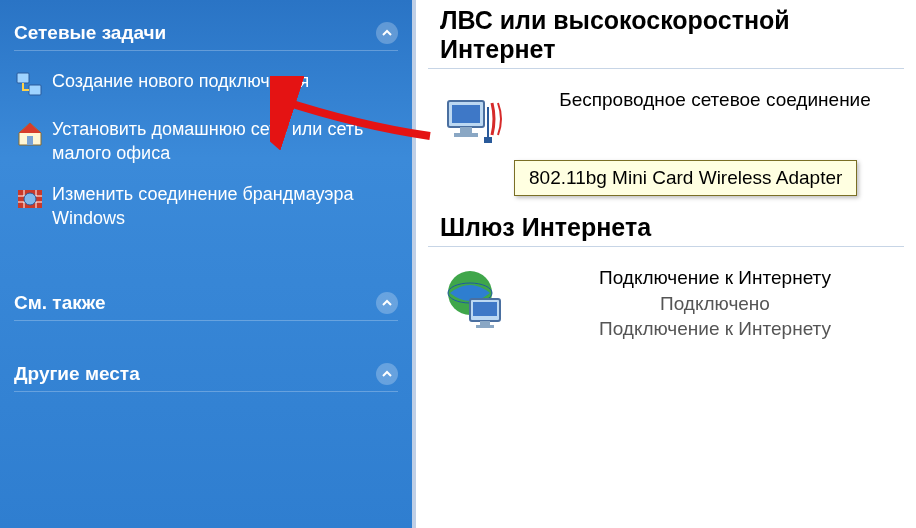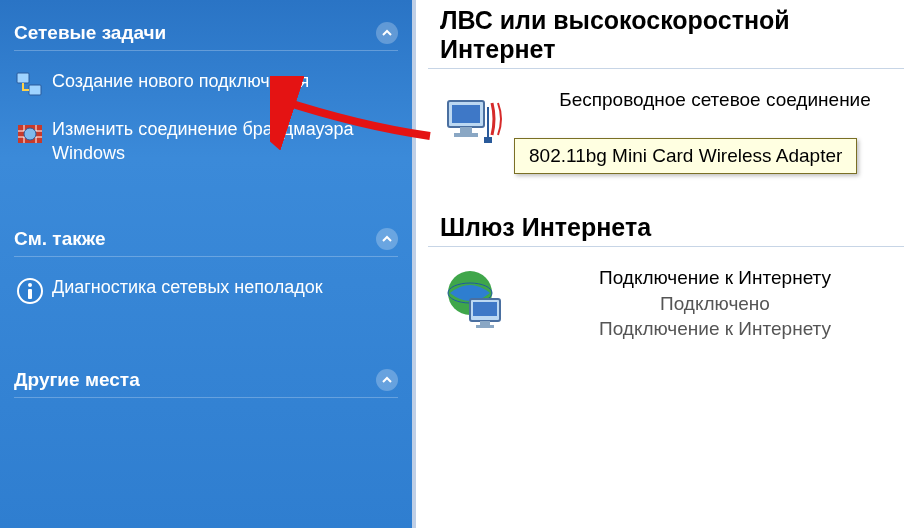--- a/index.html
+++ b/index.html
@@ -88,21 +88,21 @@
     flex: 0 0 70px;
     display: flex; align-items: center; justify-content: center;
   }
   .conn-text { flex: 1; font-size: 19px; line-height: 1.35; }
   .conn-title { color: #000; }
   .conn-sub   { color: #555; }
 
   .tooltip {
     position: absolute;
     left: 98px;
-    top: 138px;
+    top: 160px;
     background: #ffffe1;
     border: 1px solid #7a6f25;
     padding: 6px 14px;
     font-size: 19px;
     color: #000;
     white-space: nowrap;
     box-shadow: 2px 2px 4px rgba(0,0,0,0.25);
   }
 
   
@@ -134,20 +134,30 @@
         <span class="icon-box">
           <svg width="30" height="28" viewBox="0 0 30 28">
             <rect x="2" y="2" width="12" height="10" rx="1" fill="#9fd3ff" stroke="#2a5a9a"></rect>
             <rect x="14" y="14" width="12" height="10" rx="1" fill="#9fd3ff" stroke="#2a5a9a"></rect>
             <path d="M8 12 L8 19 L14 19" stroke="#ffd24a" stroke-width="2" fill="none"></path>
           </svg>
         </span>
         <span class="label">Создание нового подключения</span>
       </div>
 
+      <div class="task">
+        <span class="icon-box">
+          <svg width="30" height="28" viewBox="0 0 30 28">
+            <path d="M4 14 L15 4 L26 14 L26 26 L4 26 Z" fill="#fff6d6" stroke="#8a6b2a"></path>
+            <path d="M4 14 L15 4 L26 14" fill="#d73c2c"></path>
+            <rect x="12" y="17" width="6" height="9" fill="#7aa3d6"></rect>
+          </svg>
+        </span>
+        <span class="label">Установить домашнюю сеть или сеть малого офиса</span>
+      </div>
 
       <div class="task">
         <span class="icon-box">
           <svg width="30" height="28" viewBox="0 0 30 28">
             <rect x="3" y="6" width="24" height="18" fill="#c93a2a"></rect>
             <path d="M3 12 H27 M3 18 H27 M9 6 V12 M21 6 V12 M15 12 V18 M9 18 V24 M21 18 V24" stroke="#fff" stroke-width="1"></path>
             <circle cx="15" cy="15" r="6" fill="#7fb9ec" stroke="#2a5a9a"></circle>
           </svg>
         </span>
         <span class="label">Изменить соединение брандмауэра Windows</span>
@@ -157,32 +167,20 @@
   </div>
 
   <div class="panel">
     <div class="panel-header">
       <span>См. также</span>
       <span class="chevron">
         <svg width="10" height="10" viewBox="0 0 10 10">
             <path d="M1 7 L5 3 L9 7" stroke="#fff" stroke-width="2" fill="none"></path>
           </svg>
       </span>
-    </div>
-    <div class="task-list">
-      <div class="task">
-        <span class="icon-box">
-          <svg width="28" height="28" viewBox="0 0 28 28">
-            <circle cx="14" cy="14" r="12" fill="#2e7ed0" stroke="#fff" stroke-width="2"></circle>
-            <circle cx="14" cy="8" r="2" fill="#fff"></circle>
-            <rect x="12" y="12" width="4" height="10" rx="1" fill="#fff"></rect>
-          </svg>
-        </span>
-        <span class="label">Диагностика сетевых неполадок</span>
-      </div>
     </div>
   </div>
 
   <div class="panel">
     <div class="panel-header">
       <span>Другие места</span>
       <span class="chevron">
         <svg width="10" height="10" viewBox="0 0 10 10">
             <path d="M1 7 L5 3 L9 7" stroke="#fff" stroke-width="2" fill="none"></path>
           </svg>

